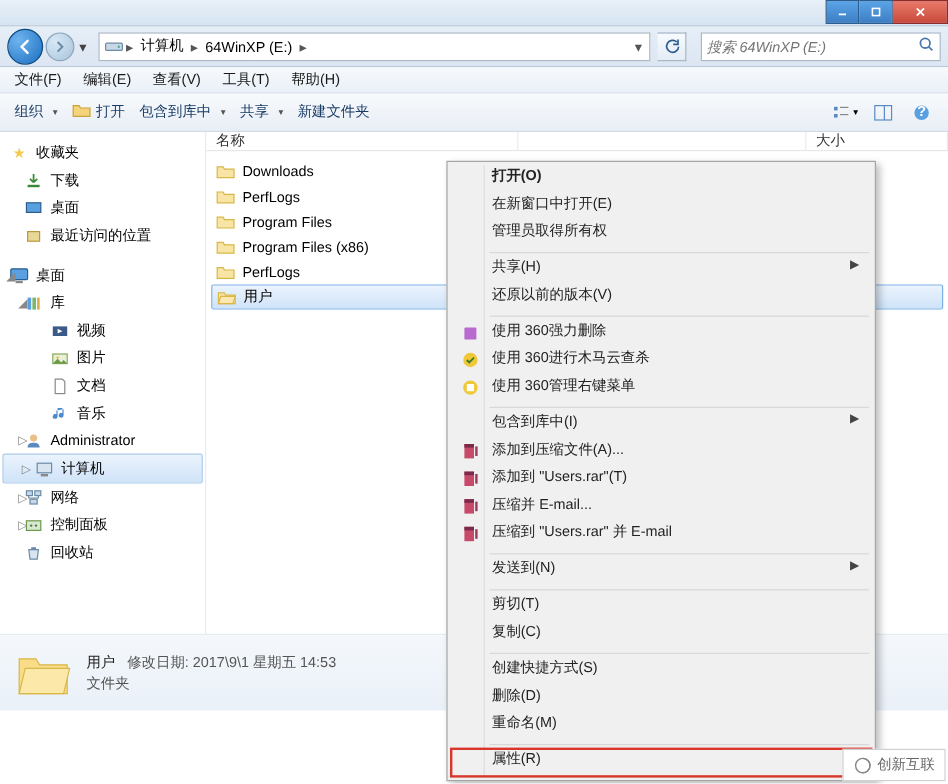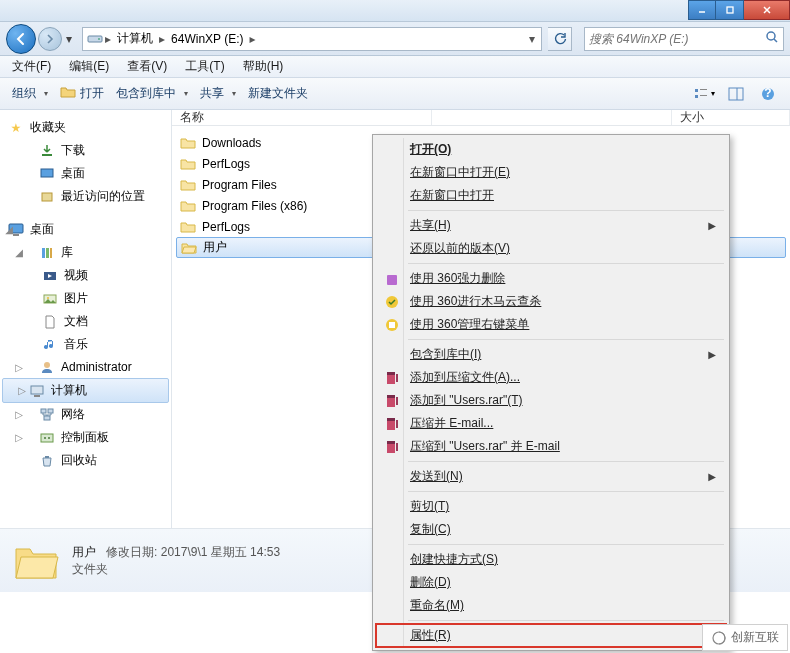--- a/index.html
+++ b/index.html
@@ -38,21 +38,21 @@
 .tool-drop::after { content:"▾"; font-size:8px; margin-left:4px; color:#555;}
 .toolbar .spacer { flex:1;}
 .view-icons { display:flex; align-items:center; gap:4px;}
 .view-btn { width:28px; height:22px; border:1px solid transparent; display:flex; align-items:center; justify-content:center;}
 
 
 .main { display:flex; height: 418px; }
 .sidebar { width:172px; background:#fff; border-right:1px solid #e0e6ec; padding: 6px 0; overflow:hidden;}
 .nav-group { margin-bottom:10px;}
 .nav-item { display:flex; align-items:center; gap:6px; padding: 3px 4px 3px 8px; position:relative;}
-.nav-item.indent1 { padding-left: 39px;}
+.nav-item.indent1 { padding-left: 20px;}
 .nav-item.indent2 { padding-left: 42px;}
 .nav-item.selected { background: linear-gradient(to bottom, #ebf3fd, #cfe3f8); border:1px solid #a8c8ea; border-radius:2px; margin:0 2px; padding-left:26px;}
 .tree-toggle { width:10px; text-align:center; color:#888; font-size:10px; position:absolute; left:4px;}
 .nav-item.indent1 .tree-toggle { left: 14px;}
 .nav-icon { width:16px; height:16px; display:inline-flex; align-items:center; justify-content:center;}
 
 
 .content { flex:1; background:#fff; position:relative;}
 .col-headers { height:16px; border-bottom:1px solid #e4e8ec; display:flex; align-items:center;text-align:center;}
 .col-h { padding: 0 8px; border-right:1px solid #e8ecf0; height:100%; display:flex; align-items:center; color:#333;}
@@ -63,21 +63,21 @@
 
 
 .details { height:64px; border-top:1px solid #e0e6ec; background: linear-gradient(to bottom,#f4f8fc,#eaf0f8); display:flex; align-items:center; padding: 6px 12px; gap:12px;}
 .details-icon { width:48px; height:48px;}
 .details-text .d-name { font-weight:400; color:#222;}
 .details-text .d-meta { color:#555;}
 .details-text .d-type { color:#555;}
 
 
 .ctx { position:absolute; left:372px; top:134px; width:358px; background:#f0f0f0; border:1px solid #a6a6a6; box-shadow: 3px 3px 6px rgba(0,0,0,.25); padding:3px; }
-.ctx-item { display:flex; align-items:center; height:23px; padding: 0 28px 0 34px; position:relative; color:#222;text-decoration:underline;}
+.ctx-item { display:flex; align-items:flex-start; height:23px; padding: 0 28px 0 34px; position:relative; color:#222;}
 .ctx-item .ic { position:absolute; left:6px; width:20px; height:20px; display:flex; align-items:center; justify-content:center;}
 .ctx-item .sub { position:absolute; right:10px; color:#444; font-size:10px;}
 .ctx-sep { height:1px; background:#d8d8d8; margin: 3px 2px 3px 32px;}
 .ctx-highlight { outline: 2px solid #d9372b; outline-offset:-1px;}
 .ctx-gutter { position:absolute; left:30px; top:3px; bottom:3px; width:1px; background:#dcdcdc;}
 
 
 .wm { position:absolute; right:2px; bottom:2px; border:1px solid #d0d0d0; padding:4px 8px; background:#fff; font-size:13x; color:#666; display:flex; align-items:center; gap:4px;}
 
 
@@ -402,21 +402,21 @@
 
 <div class="ctx">
   <div class="ctx-gutter"></div>
   <div class="ctx-item">
       <b>打开(O)</b>
     </div>
   <div class="ctx-item">
       <span>在新窗口中打开(E)</span>
     </div>
   <div class="ctx-item">
-      <span>在新窗口中打开</span>
+      <span>管理员取得所有权</span>
     </div>
   <div class="ctx-sep"></div>
   <div class="ctx-item">
       <span>共享(H)</span>
       <span class="sub">▶</span>
     </div>
   <div class="ctx-item">
       <span>还原以前的版本(V)</span>
     </div>
   <div class="ctx-sep"></div>

